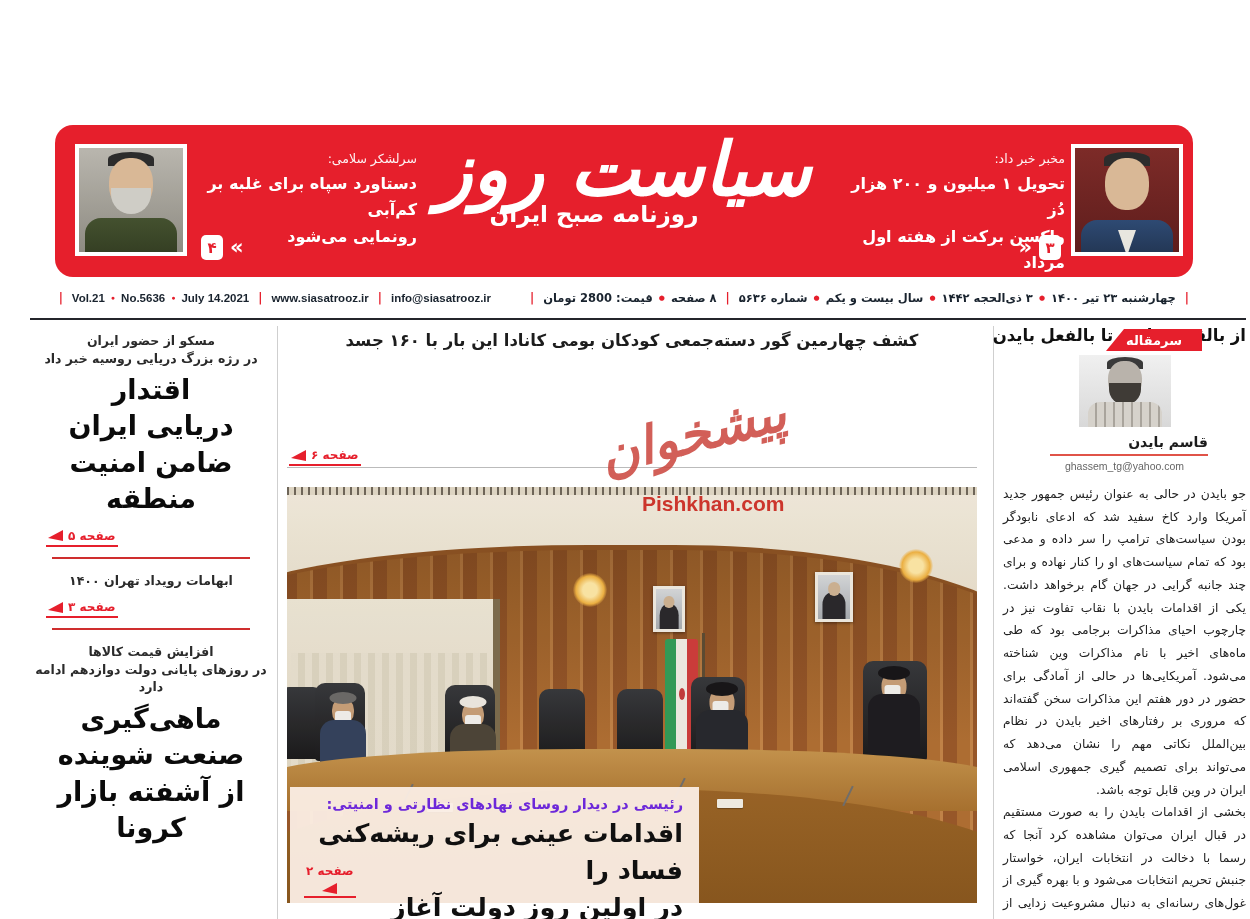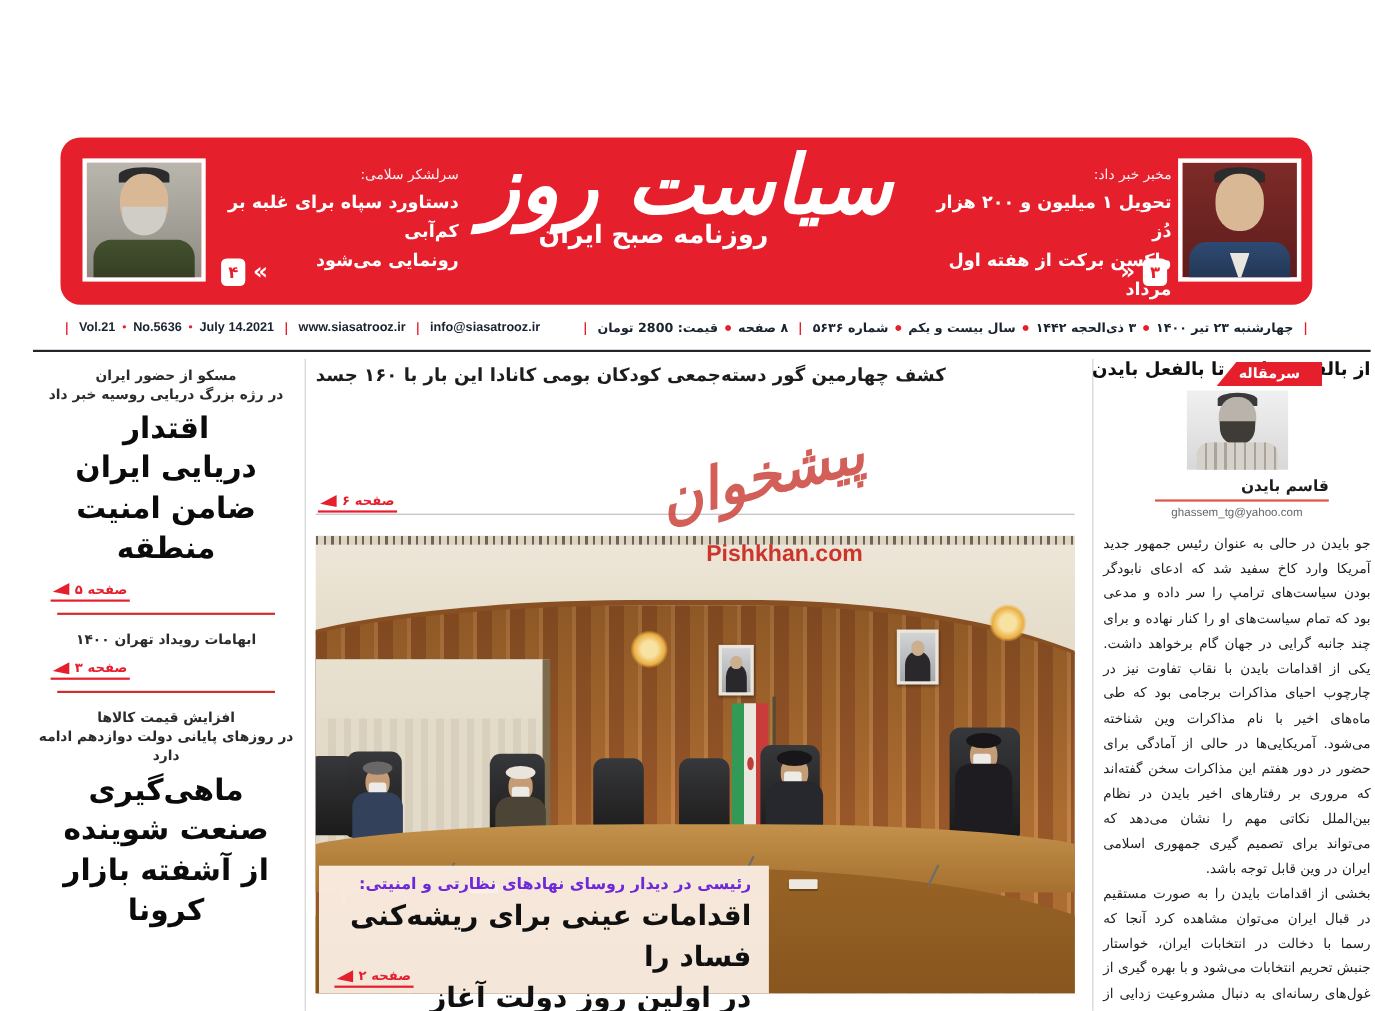--- a/index.html
+++ b/index.html
@@ -59,21 +59,21 @@
                 border-right:15px solid #e61f2c;display:inline-block;}
 
   
   .left-rail{position:absolute;left:30px;top:330px;width:242px;text-align:center;}
   .story-kicker{font-size:12.5px;font-weight:bold;color:#2b2b2b;line-height:1.4;margin-top:2px;}
   .story-headline{font-size:27px;font-weight:bold;color:#0b0b0b;line-height:1.35;margin-top:5px;letter-spacing:-.3px;}
   .story-footer{text-align:left;padding-left:16px;margin-top:7px;}
   .story-rule{width:198px;height:2px;background:#cf2e2e;margin:10px auto 13px;}
 
   
-  .center-kicker{position:absolute;left:287px;width:690px;top:331px;text-align:left;
+  .center-kicker{position:absolute;left:287px;width:690px;top:331px;text-align:center;
                  font-size:16.5px;font-weight:bold;color:#1d1d1d;}
   .center-headline{position:absolute;left:287px;width:690px;top:348px;text-align:center;
                    font-size:55px;font-weight:bold;color:#0a0a0a;line-height:1.6;}
   .lead-footer{position:absolute;left:289px;top:444px;}
   .lead-rule{position:absolute;left:287px;top:467px;width:690px;height:1px;background:#bbb;}
 
   
   .photo{position:absolute;left:287px;top:487px;width:690px;height:416px;background:#e9e2d2;overflow:hidden;}
   .ph-vent{position:absolute;top:0;left:0;right:0;height:8px;
            background:repeating-linear-gradient(90deg,#6e675b 0 2px,#e3dccb 2px 7px);}
@@ -122,21 +122,21 @@
   .mic{position:absolute;width:2px;height:22px;background:#6f6f6f;transform:rotate(26deg);z-index:6;}
   .paper{position:absolute;width:26px;height:9px;background:#f4f2ea;z-index:6;border-radius:1px;
          box-shadow:0 1px 1px rgba(0,0,0,.3);}
   .photo-tint{position:absolute;inset:0;background:rgba(120,80,30,.05);z-index:7;pointer-events:none;}
 
   
   .caption{position:absolute;left:290px;top:787px;width:409px;height:116px;z-index:8;
            background:rgba(251,238,229,.95);padding:9px 16px 6px;box-sizing:border-box;text-align:right;}
   .caption-kicker{color:#6d28d9;font-size:14.5px;font-weight:bold;}
   .caption-headline{font-size:25.5px;font-weight:bold;color:#101010;line-height:1.45;margin-top:3px;}
-  .caption .page-marker{position:absolute;left:14px;bottom:5px;}
+  .caption .page-marker{position:absolute;left:14px;bottom:5px;flex-direction:column;}
 
   
   .watermark-fa{position:absolute;left:598px;top:404px;z-index:9;color:#cc4a42;font-size:52px;
                 font-weight:bold;font-style:italic;transform:rotate(-14deg);opacity:.88;}
   .watermark-en{position:absolute;left:642px;top:492px;z-index:9;color:#cc352c;font-size:21px;
                 font-weight:bold;direction:ltr;font-family:"Liberation Sans","DejaVu Sans",sans-serif;}
 
   
   .right-rail{position:absolute;left:1003px;top:326px;width:243px;}
   .ed-badge{position:absolute;right:44px;top:3px;width:96px;height:22px;background:#e61f2c;color:#fff;

